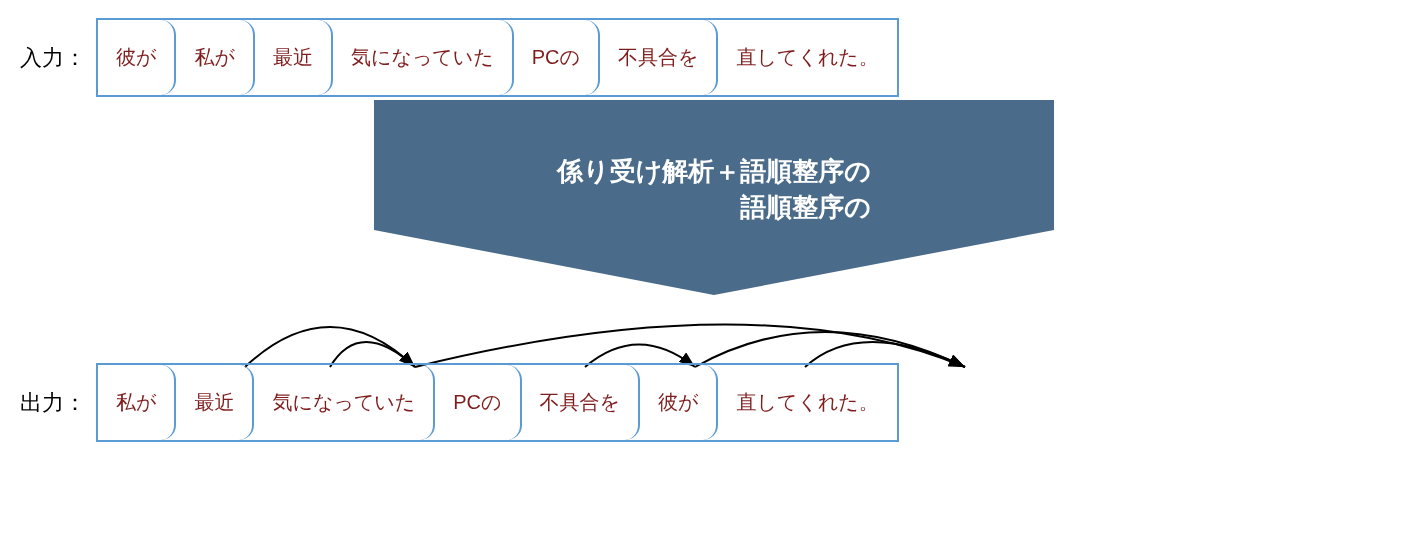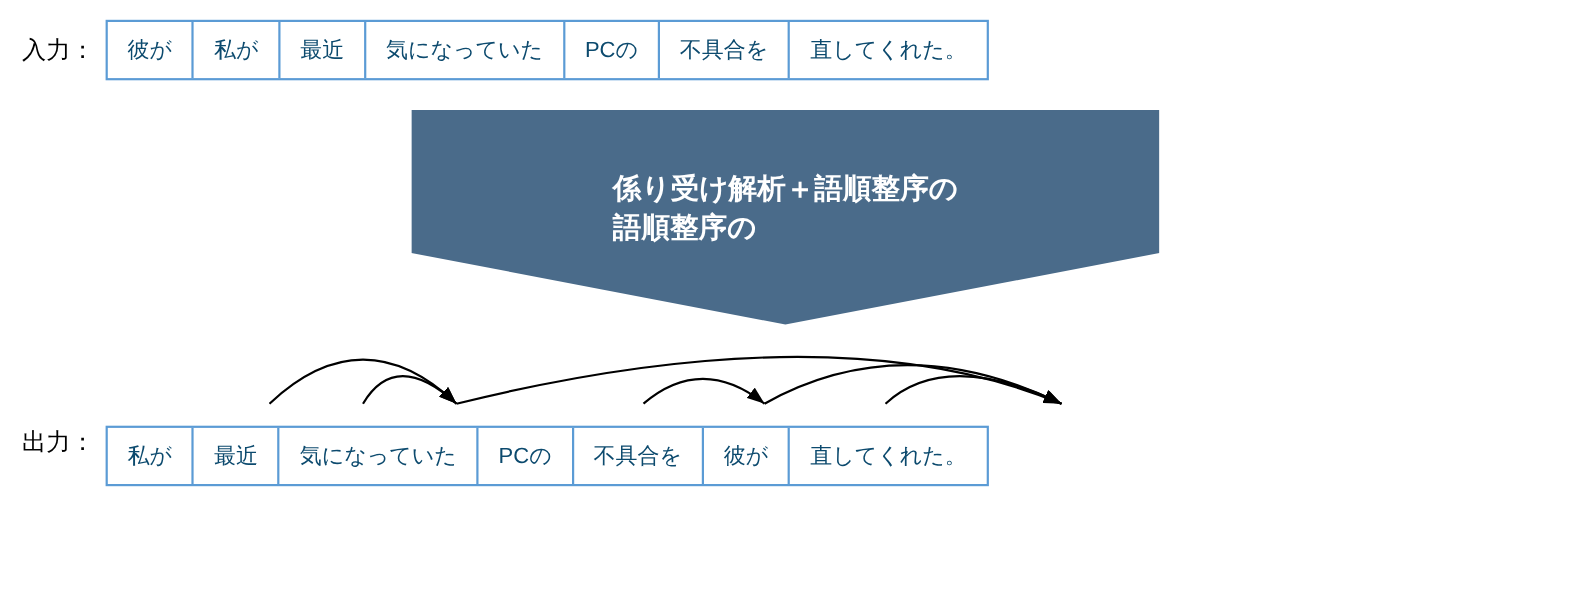--- a/index.html
+++ b/index.html
@@ -37,25 +37,26 @@
       margin-right: 10px;
       white-space: nowrap;
     }
 
     .token-group {
       display: flex;
       border: 2px solid #5b9bd5;
     }
 
     .token {
-      padding: 12px 18px;
+      padding: 24px 18px;
       font-size: 20px;
-      color: #0c4a6e;
+      color: #7f1d1d;
       border-right: 2px solid #5b9bd5;
       white-space: nowrap;
+      border-radius: 15px;
     }
 
     .token:last-child {
       border-right: none;
     }
 
     
     .arrow-container {
       position: absolute;
       top: 100px;
@@ -75,36 +76,37 @@
     }
 
     .arrow-label {
       position: absolute;
       top: 50%;
       left: 50%;
       transform: translate(-50%, -65%);
       font-size: 26px;
       font-weight: bold;
       color: #ffffff;
-      text-align: left;
+      text-align: right;
       white-space: nowrap;
       line-height: 1.4;
       z-index: 10;
     }
 
     
     .output-area {
       position: absolute;
       bottom: 20px;
       left: 20px;
       right: 20px;
     }
 
     .output-row {
       display: flex;
+      align-items: center;
       gap: 0;
     }
 
     .output-label {
       font-size: 22px;
       color: #000;
       margin-right: 10px;
       white-space: nowrap;
     }
   </style>

